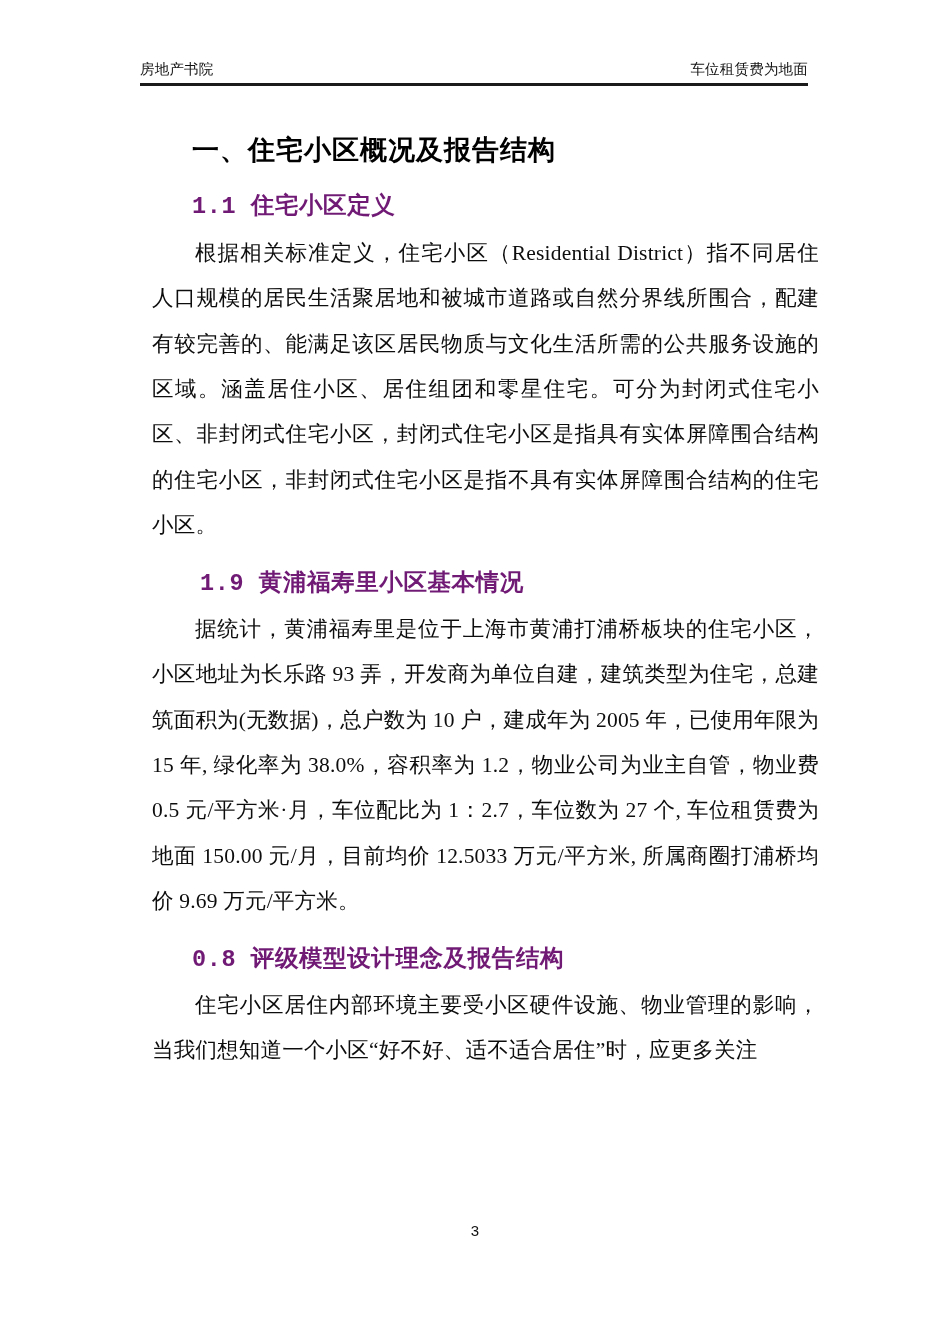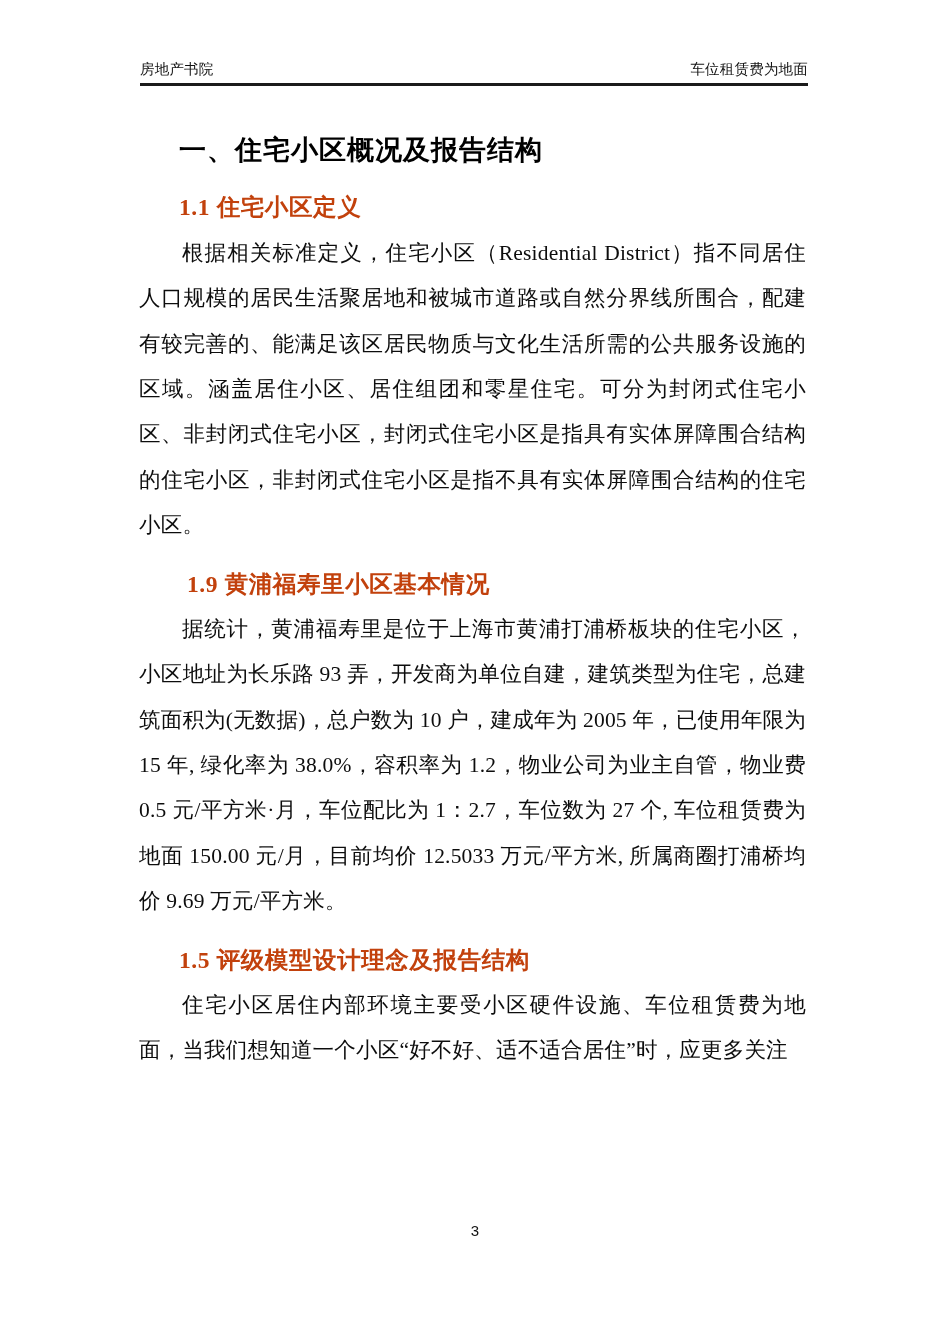--- a/index.html
+++ b/index.html
@@ -39,41 +39,41 @@
   .header-rule {
     margin-top: 5px;
     border: 0;
     border-top: 3px solid #1b1b1b;
     width: 100%;
   }
 
   
   .content {
     position: absolute;
-    left: 139px;
+    left: 152px;
     top: 130px;
     width: 670px;
   }
 
   h1.h-main {
     font-family: "Liberation Sans", sans-serif;
     font-weight: bold;
     font-size: 27px;
     color: #000000;
     margin: 0 0 6px 0;
     padding-left: 40px;
     line-height: 1.5;
     letter-spacing: 1px;
   }
 
   h2.h-sub {
-    font-family: Liberation Serif, serif;
+    font-family: Liberation Mono, monospace;
     font-weight: bold;
     font-size: 23.5px;
-    color: #c2410c;
+    color: #701a75;
     margin: 18px 0 4px 0;
     padding-left: 40px;
     line-height: 1.55;
     letter-spacing: 0.6px;
   }
   h2.h-sub.indent-wide { padding-left: 48px; }
 
   p.para {
     font-family: "Liberation Serif", "DejaVu Serif", serif;
     font-size: 21.5px;
@@ -115,22 +115,22 @@
   <div class="content">
 
     <h1 class="h-main">一、住宅小区概况及报告结构</h1>
 
     <h2 class="h-sub">1.1  住宅小区定义</h2>
     <p class="para">根据相关标准定义，住宅小区（Residential District）指不同居住人口规模的居民生活聚居地和被城市道路或自然分界线所围合，配建有较完善的、能满足该区居民物质与文化生活所需的公共服务设施的区域。涵盖居住小区、居住组团和零星住宅。可分为封闭式住宅小区、非封闭式住宅小区，封闭式住宅小区是指具有实体屏障围合结构的住宅小区，非封闭式住宅小区是指不具有实体屏障围合结构的住宅小区。</p>
 
     <h2 class="h-sub indent-wide">1.9  黄浦福寿里小区基本情况</h2>
     <p class="para tight">据统计，黄浦福寿里是位于上海市黄浦打浦桥板块的住宅小区，小区地址为长乐路 93 弄，开发商为单位自建，建筑类型为住宅，总建筑面积为(无数据)，总户数为 10 户，建成年为 2005 年，已使用年限为 15 年, 绿化率为 38.0%，容积率为 1.2，物业公司为业主自管，物业费 0.5 元/平方米·月，车位配比为 1：2.7，车位数为 27 个, 车位租赁费为地面 150.00 元/月，目前均价 12.5033 万元/平方米, 所属商圈打浦桥均价 9.69 万元/平方米。</p>
 
-    <h2 class="h-sub">1.5  评级模型设计理念及报告结构</h2>
-    <p class="para tight">住宅小区居住内部环境主要受小区硬件设施、车位租赁费为地面，当我们想知道一个小区“好不好、适不适合居住”时，应更多关注</p>
+    <h2 class="h-sub">0.8  评级模型设计理念及报告结构</h2>
+    <p class="para tight">住宅小区居住内部环境主要受小区硬件设施、物业管理的影响，当我们想知道一个小区“好不好、适不适合居住”时，应更多关注</p>
 
   </div>
 
   <div class="footer">
     <span>3</span>
   </div>
 
 </div>
 
 </body></html>

